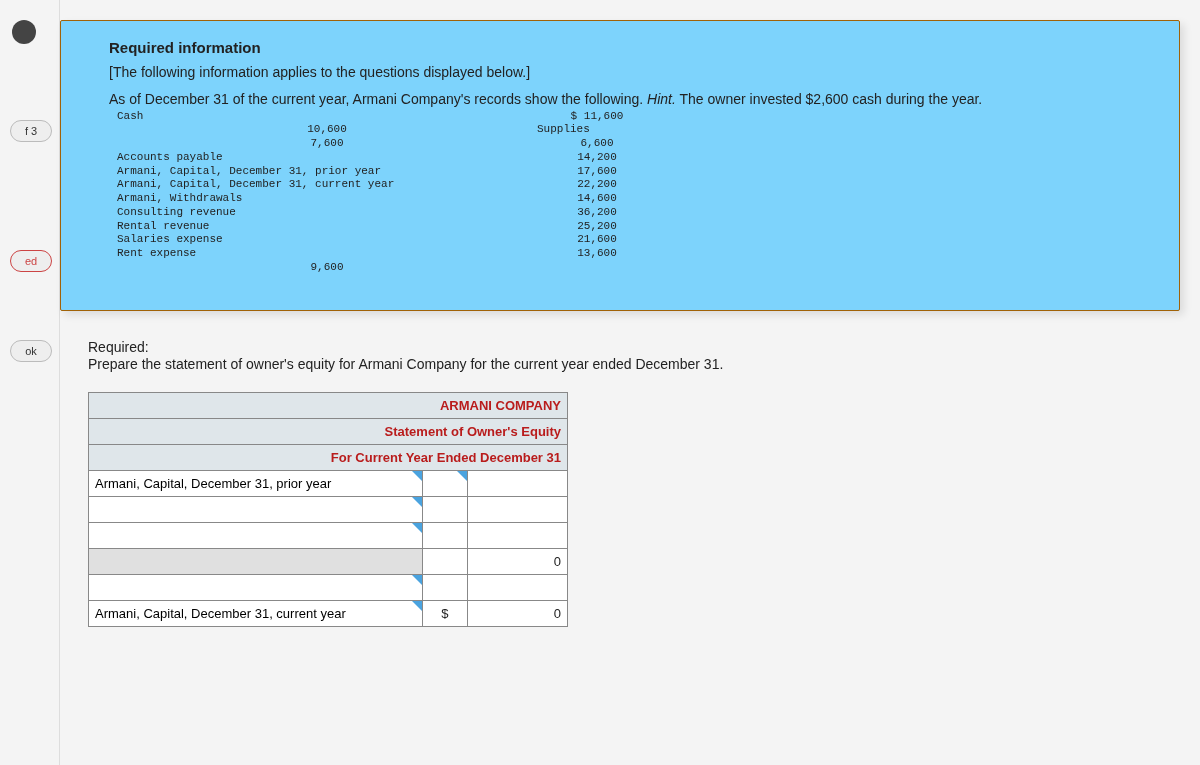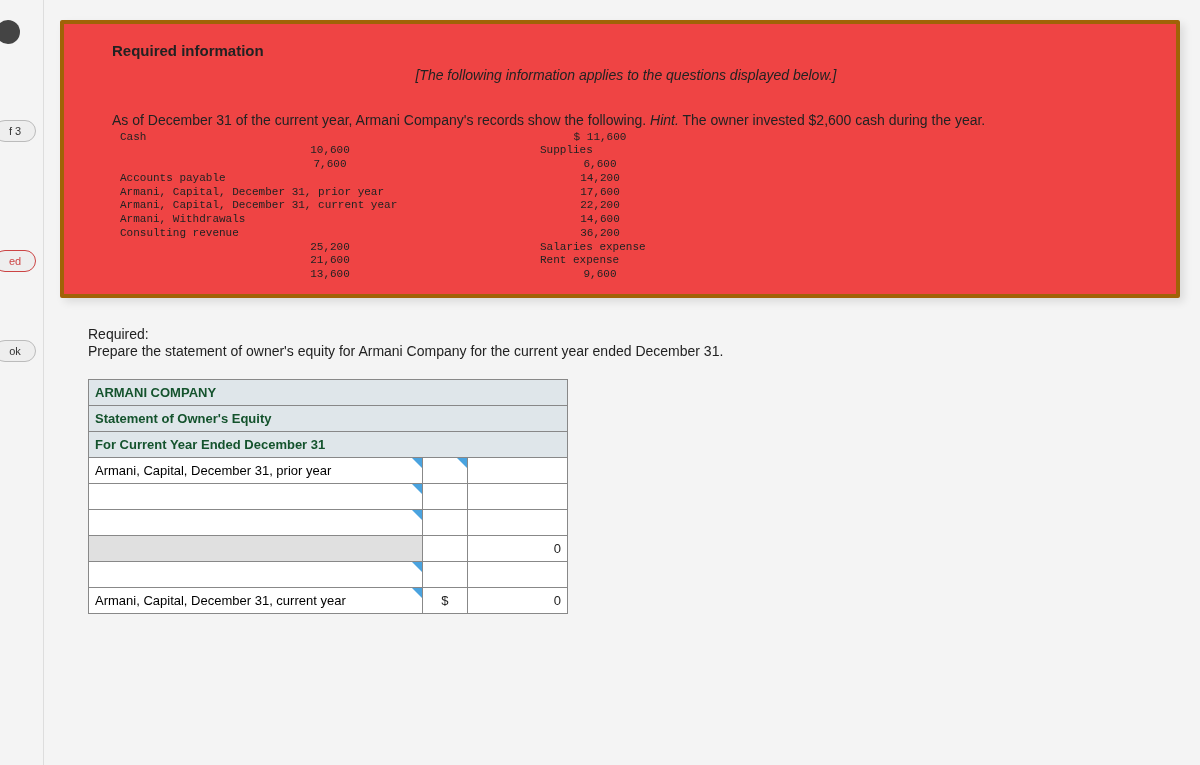--- a/index.html
+++ b/index.html
@@ -8,21 +8,21 @@
     background: #f4f4f4;
     color: #222;
     font-size: 14px;
     position: relative;
     width: 1200px;
     height: 765px;
     overflow: hidden;
   }
   .left-nav {
     position: absolute;
-    left: 0; top: 0;
+    left: 16px; top: 0;
     width: 44px;
     height: 100%;
     background: #f4f4f4;
     border-right: 1px solid #ddd;
   }
   .nav-chip {
     position: absolute;
     left: -6px;
     width: 42px;
     height: 22px;
@@ -45,29 +45,29 @@
     background:#444;
   }
   .main {
     position: absolute;
     left: 60px;
     top: 20px;
     right: 20px;
     bottom: 0;
   }
   .card {
-    background: #ef4444;
-    border: 4px solid #a16207;
+    background: #7dd3fc;
+    border: 1px solid #a16207;
     border-radius: 2px;
     box-shadow: 4px 4px 8px rgba(0,0,0,0.1);
-    padding: 18px 36px 12px 48px;
+    padding: 18px 36px 35px 48px;
     margin-bottom: 28px;
   }
   .req-info-title { font-weight: bold; font-size: 15px; margin-bottom: 8px; }
-  .italic-note { font-style: italic; margin-bottom: 28px; text-align: center; }
+  .italic-note { margin-bottom: 10px; }
   .body-p { line-height: 1.4; }
   .body-p .hint-label { font-style: italic; }
   .records {
     display: grid;
     grid-template-columns: 420px 120px;
     font-family: "Courier New", monospace;
     font-size: 11px;
     line-height: 1.25;
     margin-left: 8px;
   }
@@ -85,23 +85,23 @@
   }
   .statement-table td {
     border: 1px solid #888;
     padding: 4px 6px;
     height: 26px;
     font-size: 13px;
     vertical-align: middle;
   }
   .statement-table .hdr {
     background: #dfe6ea;
-    text-align: left;
+    text-align: right;
     font-weight: bold;
-    color:#14532d;
+    color:#b91c1c;
   }
   .statement-table .label-col { width: 300px; position:relative;}
   .statement-table .amt-col { width: 90px; text-align: right; position:relative;}
   .statement-table .cur-col { width: 40px; text-align:center; position:relative;}
   .statement-table .shaded { background:#e0e0e0; }
   .dropdown-mark::after{
     content:"";
     position:absolute;
     right:0; top:0;
     width:0;height:0;
@@ -150,20 +150,21 @@
       <span class="lbl">Accounts payable</span>
         <span class="val">14,200</span>
       <span class="lbl">Armani, Capital, December 31, prior year</span>
         <span class="val">17,600</span>
       <span class="lbl">Armani, Capital, December 31, current year</span>
         <span class="val">22,200</span>
       <span class="lbl">Armani, Withdrawals</span>
         <span class="val">14,600</span>
       <span class="lbl">Consulting revenue</span>
         <span class="val">36,200</span>
+      <span class="lbl">Rental revenue</span>
         <span class="val">25,200</span>
       <span class="lbl">Salaries expense</span>
         <span class="val">21,600</span>
       <span class="lbl">Rent expense</span>
         <span class="val">13,600</span>
         <span class="val">9,600</span>
     </div>
   </div>
 
   <div class="required-block">

